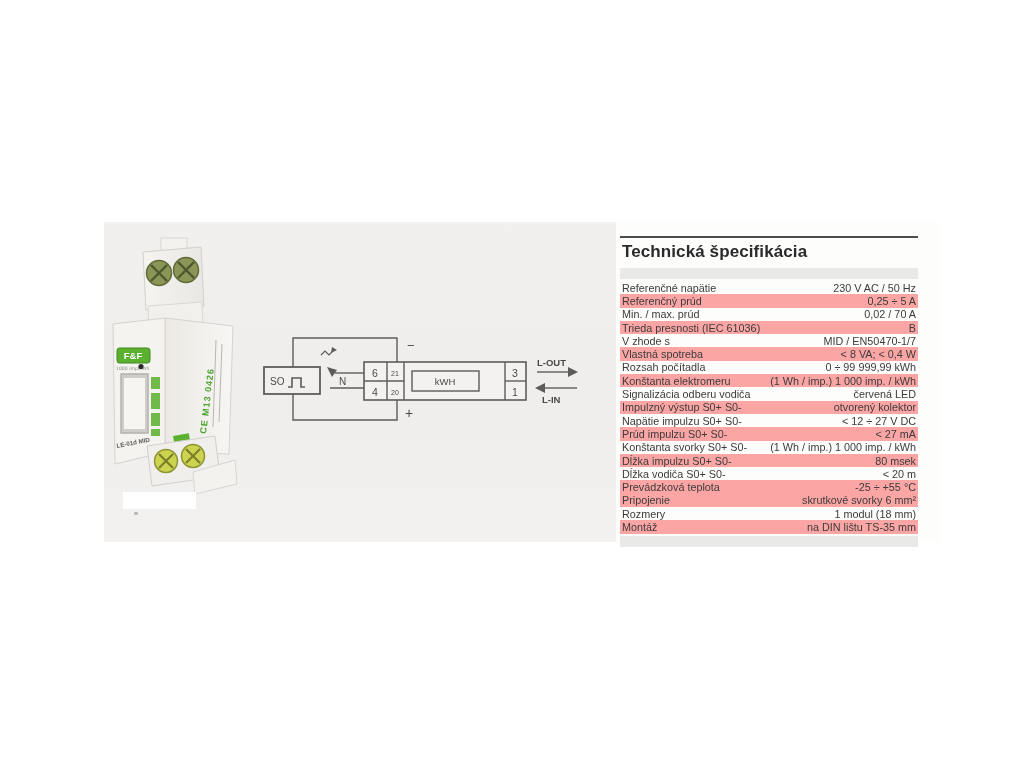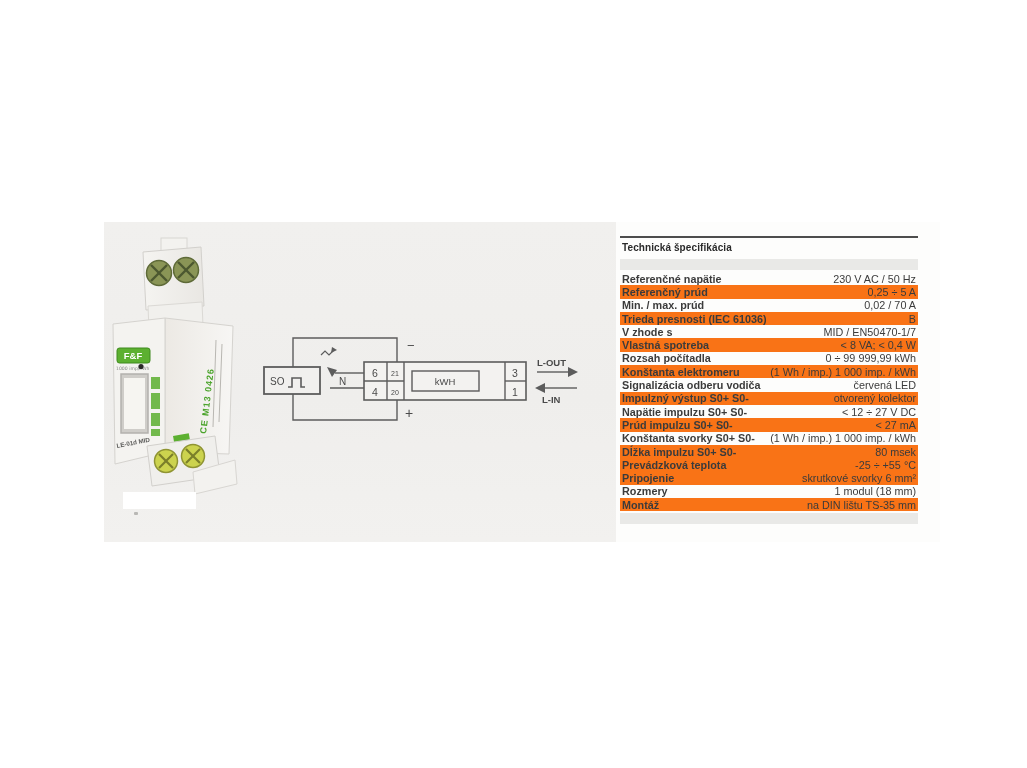--- a/index.html
+++ b/index.html
@@ -18,32 +18,32 @@
   #table-card{
     position:absolute;left:616px;top:222px;width:324px;height:320px;
     background:#fdfdfc;
   }
   
   #spec{
     position:absolute;left:620px;top:232px;width:298px;
   }
   #spec .toprule{height:2px;background:#4d4d4d;margin-top:4px;}
   #spec .title{
-    font-size:10px;font-weight:bold;color:#2a2a2a;
+    font-size:17px;font-weight:bold;color:#2a2a2a;
     padding:4px 2px 3px 2px;letter-spacing:.1px;
   }
   #spec .band{height:11px;background:#e9e9e7;margin-top:3px;}
   #spec .rows{margin-top:2px;}
   #spec .row{
     display:flex;justify-content:space-between;align-items:center;
     height:13.3px;font-size:10.8px;color:#3b3b3b;
     padding:0 2px;white-space:nowrap;
   }
-  #spec .row.alt{background:#f97316;}
-  #spec .row .lab{text-align:left;font-weight:bold;}
+  #spec .row.alt{background:#fca5a5;}
+  #spec .row .lab{text-align:left;}
   #spec .row .val{text-align:center;}
   #spec .botband{height:11px;background:#e9e9e7;margin-top:2px;}
   
   #diagram{position:absolute;left:255px;top:330px;}
   
   #photo{position:absolute;left:103px;top:222px;}
   
   .speck{position:absolute;width:4px;height:3px;background:#b9b8b5;border-radius:1px;}
 </style>
 </head>
@@ -237,20 +237,24 @@
         <span class="val">&lt; 27 mA</span>
       </div>
         <div class="row">
         <span class="lab">Konštanta svorky S0+ S0-</span>
         <span class="val">(1 Wh / imp.) 1 000 imp. / kWh</span>
       </div>
         <div class="row alt">
         <span class="lab">Dĺžka impulzu S0+ S0-</span>
         <span class="val">80 msek</span>
       </div>
+        <div class="row">
+        <span class="lab">Dĺžka vodiča S0+ S0-</span>
+        <span class="val">&lt; 20 m</span>
+      </div>
         <div class="row alt">
         <span class="lab">Prevádzková teplota</span>
         <span class="val">-25 ÷ +55 °C</span>
       </div>
         <div class="row alt">
         <span class="lab">Pripojenie</span>
         <span class="val">skrutkové svorky 6 mm²</span>
       </div>
         <div class="row">
         <span class="lab">Rozmery</span>

